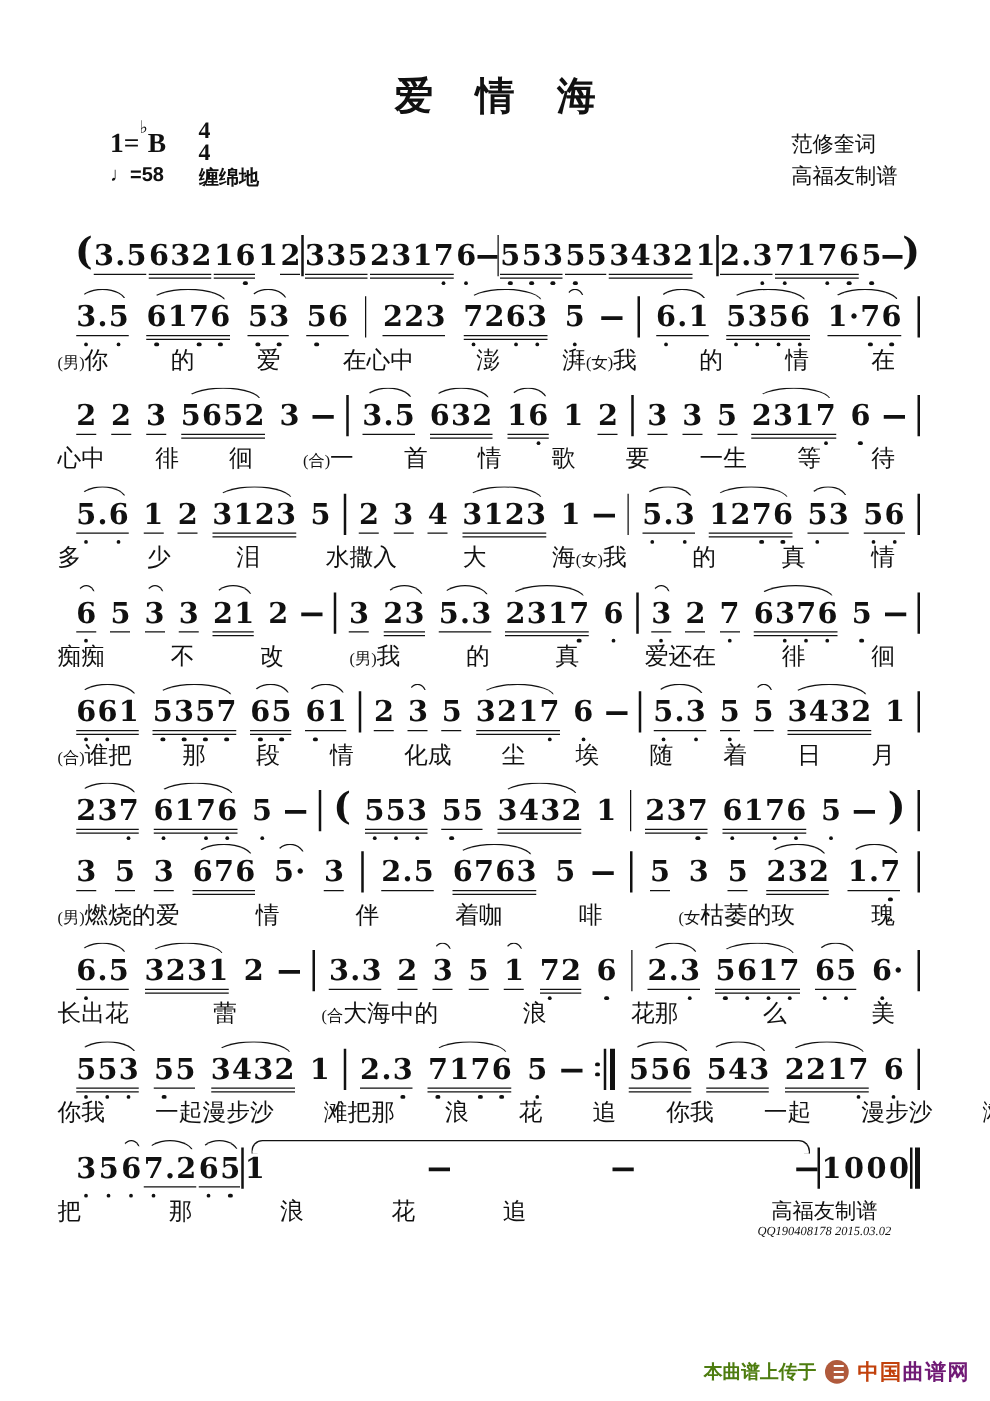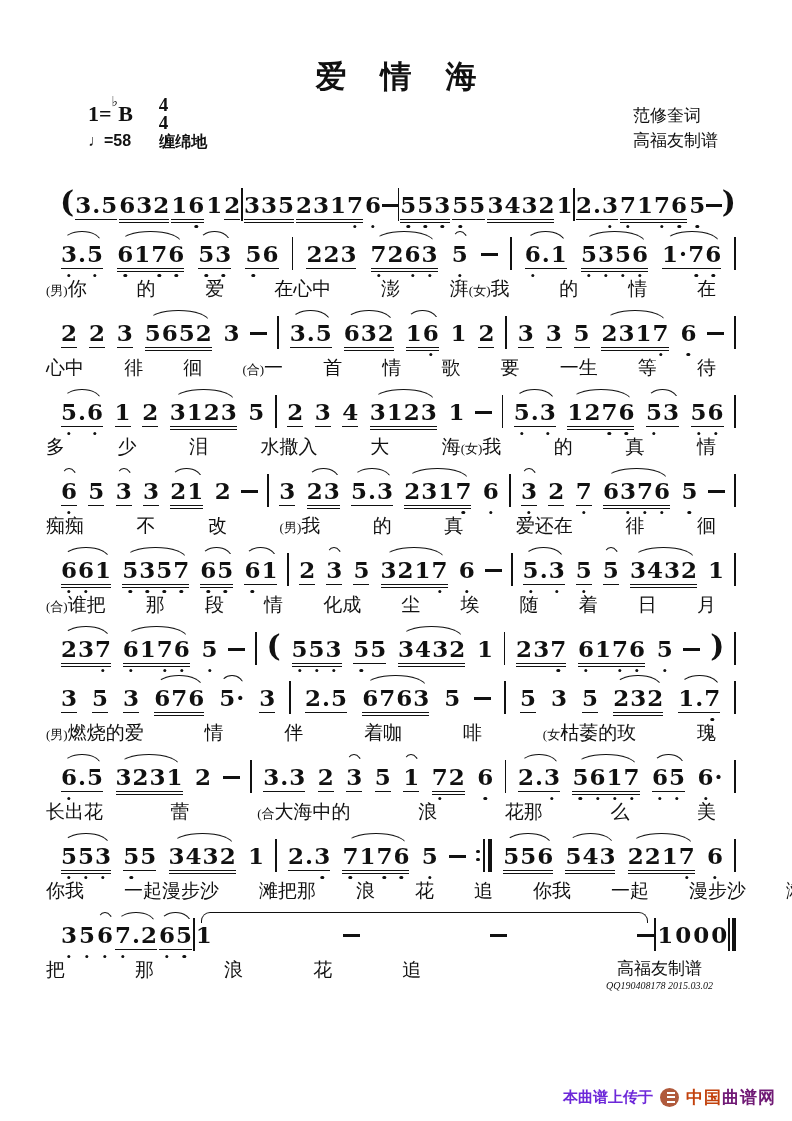--- a/index.html
+++ b/index.html
@@ -64,21 +64,21 @@
   .lastrow{margin:-3px 76px 0 46px;display:flex;justify-content:space-between;align-items:flex-start;}
   .lastrow .lyr{display:flex;justify-content:space-between;width:56%;font-size:19px;line-height:26px;}
   .credits-bottom{text-align:center;margin-right:3px;}
   .credits-bottom .arr{font-size:17px;}
   .credits-bottom .qq{font-size:10px;font-style:italic;font-family:"Liberation Serif",serif;}
   
   .watermark{
     position:absolute;right:16px;bottom:12px;display:flex;align-items:center;gap:7px;
     font-family:"Liberation Sans","DejaVu Sans",sans-serif;
   }
-  .watermark .prefix{font-size:15px;font-weight:bold;color:#6d28d9;}
+  .watermark .prefix{font-size:15px;font-weight:bold;color:#4d7c0f;}
   .logo{
     width:19px;height:19px;border-radius:50%;background:#b05a3c;position:relative;display:inline-block;
   }
   .logo::after{
     content:"";position:absolute;left:7px;top:4px;width:8px;height:11px;
     background:linear-gradient(#fff 0 2px,transparent 2px 4.5px,#fff 4.5px 6.5px,transparent 6.5px 9px,#fff 9px 11px);
   }
   .sitename{font-size:17px;font-weight:bold;letter-spacing:1px;}
   .sitename .black{color:#c2410c;}
   .sitename .red{color:#701a75;}

